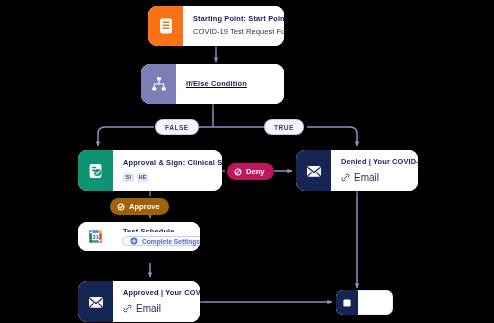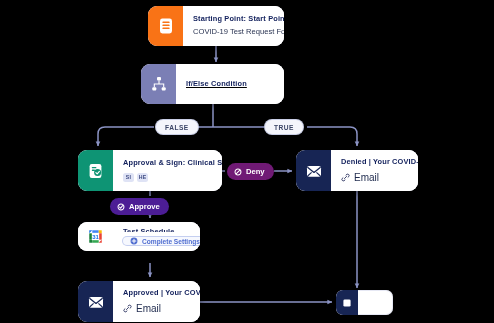--- a/index.html
+++ b/index.html
@@ -49,22 +49,22 @@
   .pill{position:absolute;display:flex;align-items:center;justify-content:center;
         border-radius:999px;font-weight:bold;white-space:nowrap;}
   .pill.bool{background:#f4f5fb;color:#3b4566;font-size:6.6px;
              letter-spacing:.5px;height:14px;padding:0 9px;
              box-shadow:0 0 0 1px #c9cee6;}
   #p-false{left:156px;top:120px;}
   #p-true {left:265px;top:120px;}
 
   .pill.act{gap:4px;height:17px;padding:0 9px 0 7px;font-size:7.6px;color:#fff;
             box-shadow:0 1px 3px rgba(0,0,0,.35);}
-  #p-deny   {left:227px;top:163px;background:#701a75;}
-  #p-approve{left:110px;top:198px;background:#4c1d95;}
+  #p-deny   {left:227px;top:163px;background:#be185d;}
+  #p-approve{left:110px;top:198px;background:#a16207;}
 
   
   .avatars{display:flex;gap:3px;}
   .av{width:11px;height:9px;border-radius:2.5px;background:#dfe3f5;color:#3d4a82;
       font-size:5.2px;font-weight:bold;display:flex;align-items:center;
       justify-content:center;letter-spacing:.2px;}
 
   
   .cbtn{display:flex;align-items:center;gap:4px;height:13px;padding:0 7px;
         border-radius:4px;background:#f6f8fe;box-shadow:0 0 0 1px #c5cff0;

